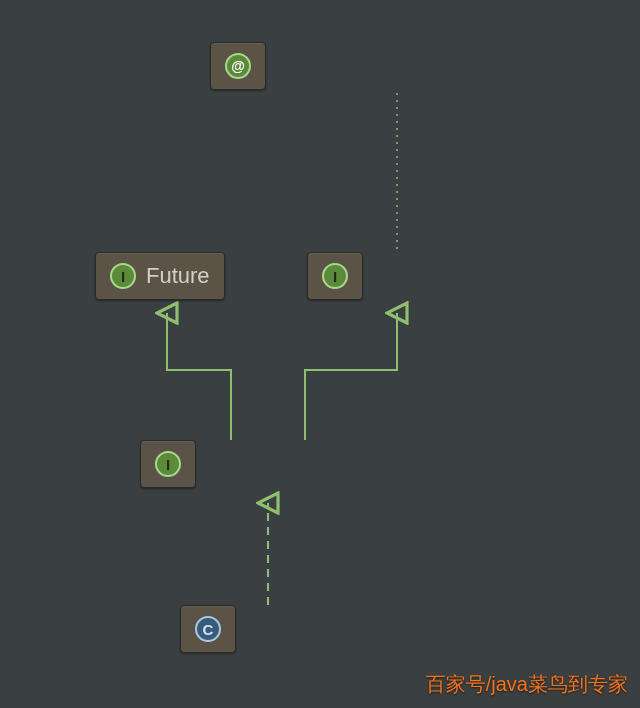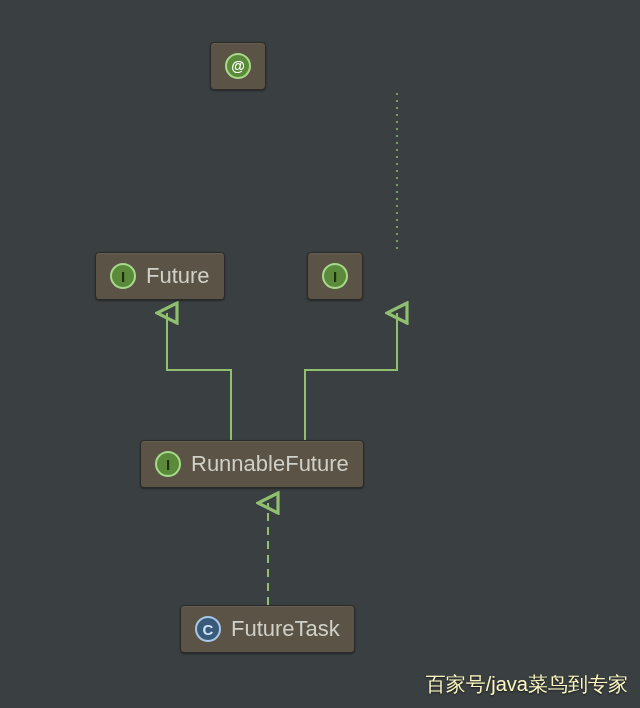--- a/index.html
+++ b/index.html
@@ -56,21 +56,21 @@
     position: absolute;
     top: 0; left: 0;
     width: 640px;
     height: 708px;
     pointer-events: none;
   }
   .watermark {
     position: absolute;
     right: 12px;
     bottom: 10px;
-    color: #fef9c3;
+    color: #f97316;
     font-size: 20px;
     text-shadow: 0 1px 2px rgba(0,0,0,0.6);
     font-family: "PingFang SC","Microsoft YaHei",sans-serif;
   }
 </style>
 </head>
 <body>
 
 <svg class="connectors">
   <defs>
@@ -96,21 +96,19 @@
   <span class="badge badge-interface">I</span>
   <span>Future</span>
 </div>
 
 <div class="node" style="left:307px; top:252px;">
   <span class="badge badge-interface">I</span>
 </div>
 
 <div class="node" style="left:140px; top:440px;">
   <span class="badge badge-interface">I</span>
-  <span>RunnableFuture</span>
 </div>
 
 <div class="node" style="left:180px; top:605px;">
   <span class="badge badge-class">C</span>
-  <span>FutureTask</span>
 </div>
 
 <div class="watermark">百家号/java菜鸟到专家</div>
 
 </body></html>

